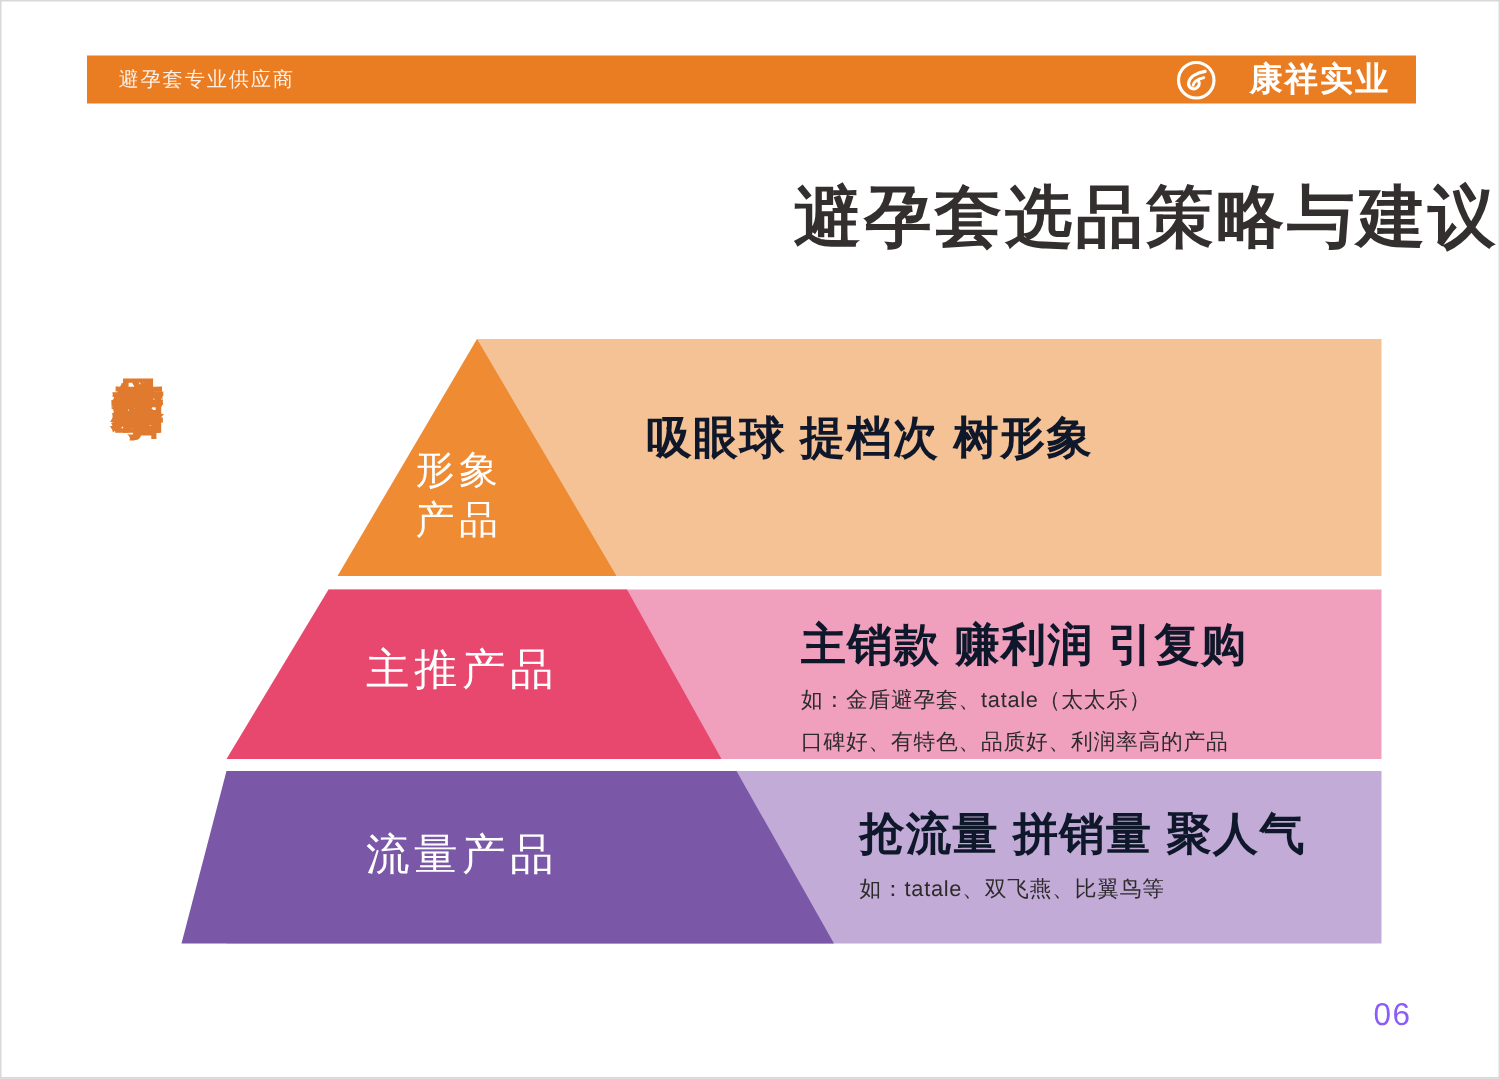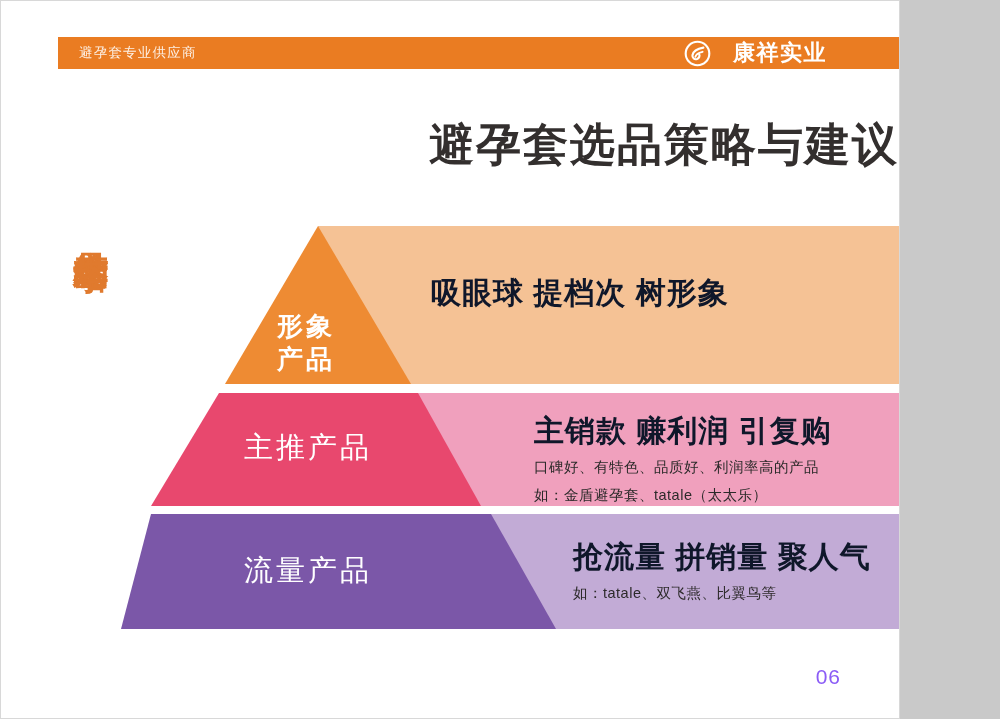--- a/index.html
+++ b/index.html
@@ -6,21 +6,21 @@
     margin: 0;
     padding: 0;
     background: #c9c9c9;
   }
   body {
     font-family: "Liberation Sans", "DejaVu Sans", sans-serif;
   }
 
   #slide {
     position: relative;
-    width: 900px;
+    width: 1000px;
     height: 719px;
     background: #ffffff;
     overflow: hidden;
     box-sizing: border-box;
     border: 1px solid #d8d8d8;
   }
 
   
   .header-bar {
     position: absolute;
@@ -142,22 +142,21 @@
     white-space: nowrap;
     color: #2c2a2a;
   }
   .tier-sub.mono-mix {
     font-family: "Liberation Sans", "DejaVu Sans", sans-serif;
   }
 
   
   #tier1-label {
     left: 276px;
-    top: 309px;
-    font-weight: bold;
+    top: 296px;
   }
   #tier1-body {
     left: 430px;
     top: 272px;
   }
   #tier1-body .tier-sub { margin-top: 9px; }
 
   
   #tier2-label {
     left: 243px;
@@ -238,22 +237,22 @@
   </div>
 
   <div class="tier-body" id="tier1-body">
     <div class="tier-headline">吸眼球 提档次 树形象</div>
   </div>
 
   <div class="tier-label" id="tier2-label">主推产品</div>
 
   <div class="tier-body" id="tier2-body">
     <div class="tier-headline">主销款 赚利润 引复购</div>
+    <div class="tier-sub mono-mix">如：金盾避孕套、tatale（太太乐）</div>
     <div class="tier-sub">口碑好、有特色、品质好、利润率高的产品</div>
-    <div class="tier-sub mono-mix">如：金盾避孕套、tatale（太太乐）</div>
   </div>
 
   <div class="tier-label" id="tier3-label">流量产品</div>
 
   <div class="tier-body" id="tier3-body">
     <div class="tier-headline">抢流量 拼销量 聚人气</div>
     <div class="tier-sub mono-mix">如：tatale、双飞燕、比翼鸟等</div>
   </div>
 
   <div class="page-number">06</div>

